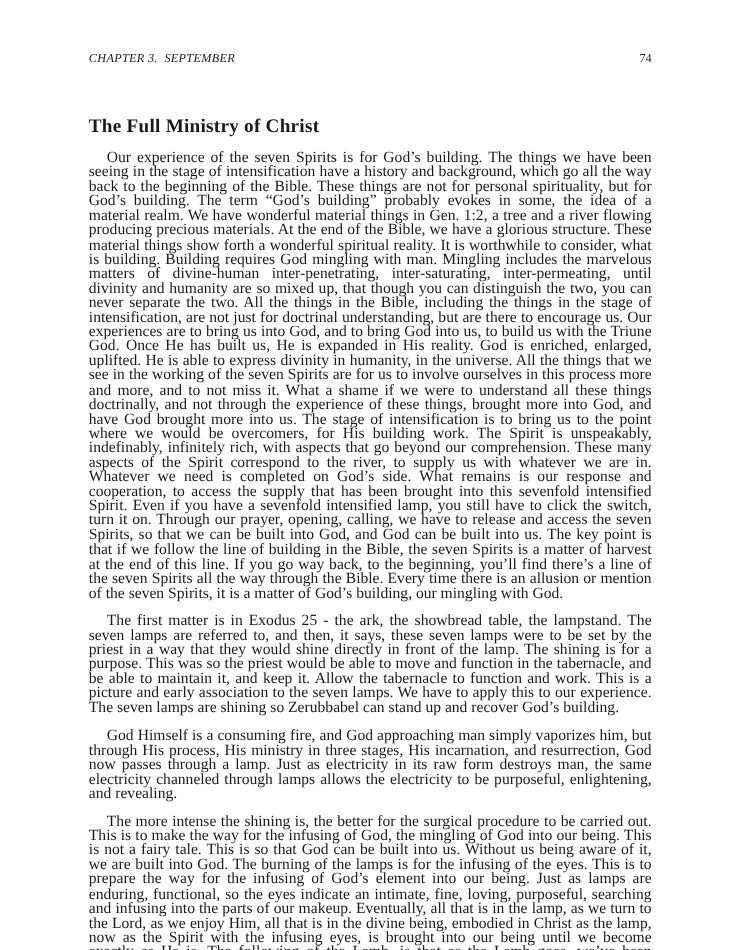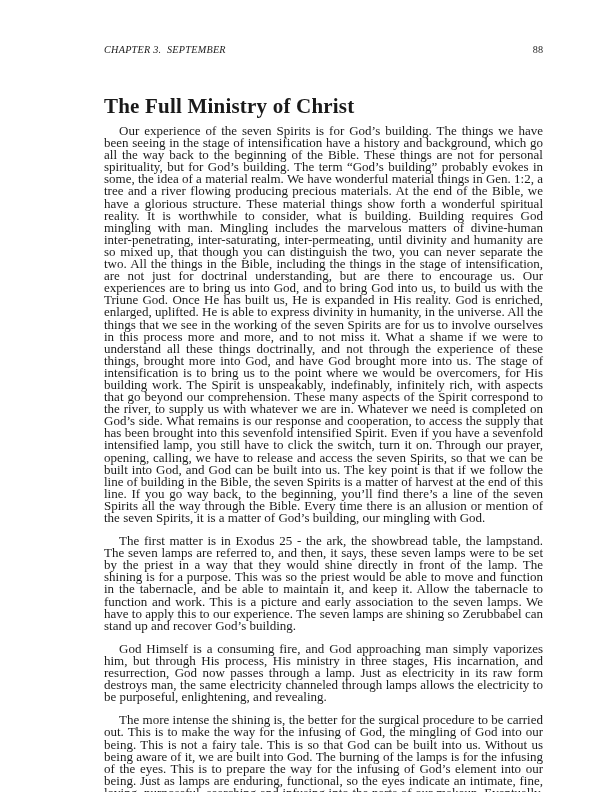--- a/index.html
+++ b/index.html
@@ -3,42 +3,42 @@
 <meta charset="utf-8">
 <style>
   html, body { margin: 0; padding: 0; background: #e8e8e8; }
   .page {
     position: relative;
     width: 612px;
     height: 792px;
     margin: 0 auto;
     background: #ffffff;
     box-sizing: border-box;
-    padding: 44px 69px 0 104px;
+    padding: 44px 69px 0 74px;
     font-family: "Liberation Serif", "DejaVu Serif", serif;
     color: #1a1a1a;
     overflow: hidden;
   }
   .running-header {
     display: flex;
     justify-content: space-between;
     align-items: baseline;
     font-size: 10.2px;
     line-height: 11px;
   }
   .header-left {
     font-style: italic;
     letter-spacing: 0.25px;
   }
   .header-right {
     font-style: normal;
   }
   .title {
     margin: 41px 0 0 0;
-    font-size: 21px;
+    font-size: 16px;
     font-weight: bold;
     letter-spacing: 0.2px;
     line-height: 20px;
   }
   .body-text {
     margin-top: 9px;
     font-size: 13px;
     line-height: 12.1px;
     text-align: justify;
   }
@@ -47,21 +47,21 @@
     text-indent: 15px;
   }
   .italic { }
 </style>
 </head>
 <body>
 
 <div class="page">
   <div class="running-header">
     <span class="header-left">CHAPTER 3.&nbsp; SEPTEMBER</span>
-    <span class="header-right">88</span>
+    <span class="header-right">74</span>
   </div>
   <h1 class="title">The Full Ministry of Christ</h1>
   <div class="body-text">
       <p><span>Our experience of the seven Spirits is for God’s building. The things we have been seeing in the stage of intensification have a history and background, which go all the way back to the beginning of the Bible. These things are not for personal spirituality, but for God’s building. The term “God’s building” probably evokes in some, the idea of a material realm. We have wonderful material things in Gen. 1:2, a tree and a river flowing producing precious materials. At the end of the Bible, we have a glorious structure. These material things show forth a wonderful spiritual reality. It is worthwhile to consider, what is building. Building requires God mingling with man. Mingling includes the marvelous matters of divine-human inter-penetrating, inter-saturating, inter-permeating, until divinity and humanity are so mixed up, that though you can distinguish the two, you can never separate the two. All the things in the Bible, including the things in the stage of intensification, are not just for doctrinal understanding, but are there to encourage us. Our experiences are to bring us into God, and to bring God into us, to build us with the Triune God. Once He has built us, He is expanded in His reality. God is enriched, enlarged, uplifted. He is able to express divinity in humanity, in the universe. All the things that we see in the working of the seven Spirits are for us to involve ourselves in this process more and more, and to not miss it. What a shame if we were to understand all these things doctrinally, and not through the experience of these things, brought more into God, and have God brought more into us. The stage of intensification is to bring us to the point where we would be overcomers, for His building work. The Spirit is unspeakably, indefinably, infinitely rich, with aspects that go beyond our comprehension. These many aspects of the Spirit correspond to the river, to supply us with whatever we are in. Whatever we need is completed on God’s side. What remains is our response and cooperation, to access the supply that has been brought into this sevenfold intensified Spirit. Even if you have a sevenfold intensified lamp, you still have to click the switch, turn it on. Through our prayer, opening, calling, we have to release and access the seven Spirits, so that we can be built into God, and God can be built into us. The key point is that if we follow the line of building in the Bible, the seven Spirits is a matter of harvest at the end of this line. If you go way back, to the beginning, you’ll find there’s a line of the seven Spirits all the way through the Bible. Every time there is an allusion or mention of the seven Spirits, it is a matter of God’s building, our mingling with God.</span></p>
       <p><span>The first matter is in Exodus 25 - the ark, the showbread table, the lampstand. The seven lamps are referred to, and then, it says, these seven lamps were to be set by the priest in a way that they would shine directly in front of the lamp. The shining is for a purpose. This was so the priest would be able to move and function in the tabernacle, and be able to maintain it, and keep it. Allow the tabernacle to function and work. This is a picture and early association to the seven lamps. We have to apply this to our experience. The seven lamps are shining so Zerubbabel can stand up and recover God’s building.</span></p>
       <p><span>God Himself is a consuming fire, and God approaching man simply vaporizes him, but through His process, His ministry in three stages, His incarnation, and resurrection, God now passes through a lamp. Just as electricity in its raw form destroys man, the same electricity channeled through lamps allows the electricity to be purposeful, enlightening, and revealing.</span></p>
       <p><span>The more intense the shining is, the better for the surgical procedure to be carried out. This is to make the way for the infusing of God, the mingling of God into our being. This is not a fairy tale. This is so that God can be built into us. Without us being aware of it, we are built into God. The burning of the lamps is for the infusing of the eyes. This is to prepare the way for the infusing of God’s element into our being. Just as lamps are enduring, functional, so the eyes indicate an intimate, fine, loving, purposeful, searching and infusing into the parts of our makeup. Eventually, all that is in the lamp, as we turn to the Lord, as we enjoy Him, all that is in the divine being, embodied in Christ as the lamp, now as the Spirit with the infusing eyes, is brought into our being until we become exactly as He is. The following of the Lamb, is that as the Lamb goes, we’ve been brought into the Lamb, so we move as He moves. We are the Lamb, through the infusing of His eyes. </span><span class="italic">2 Cor. 3:16</span><span> - as soon as we turn our heart to the Lord, the veil is taken away, and</span></p>
     </div>
 </div>
 

